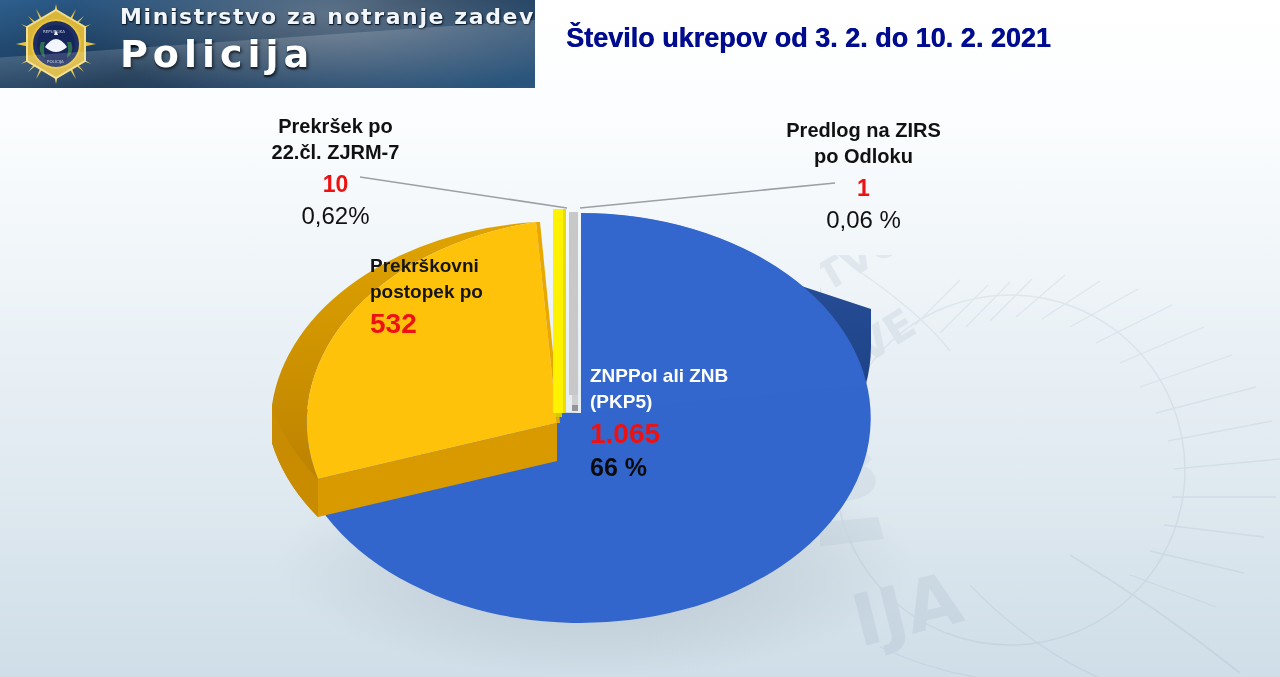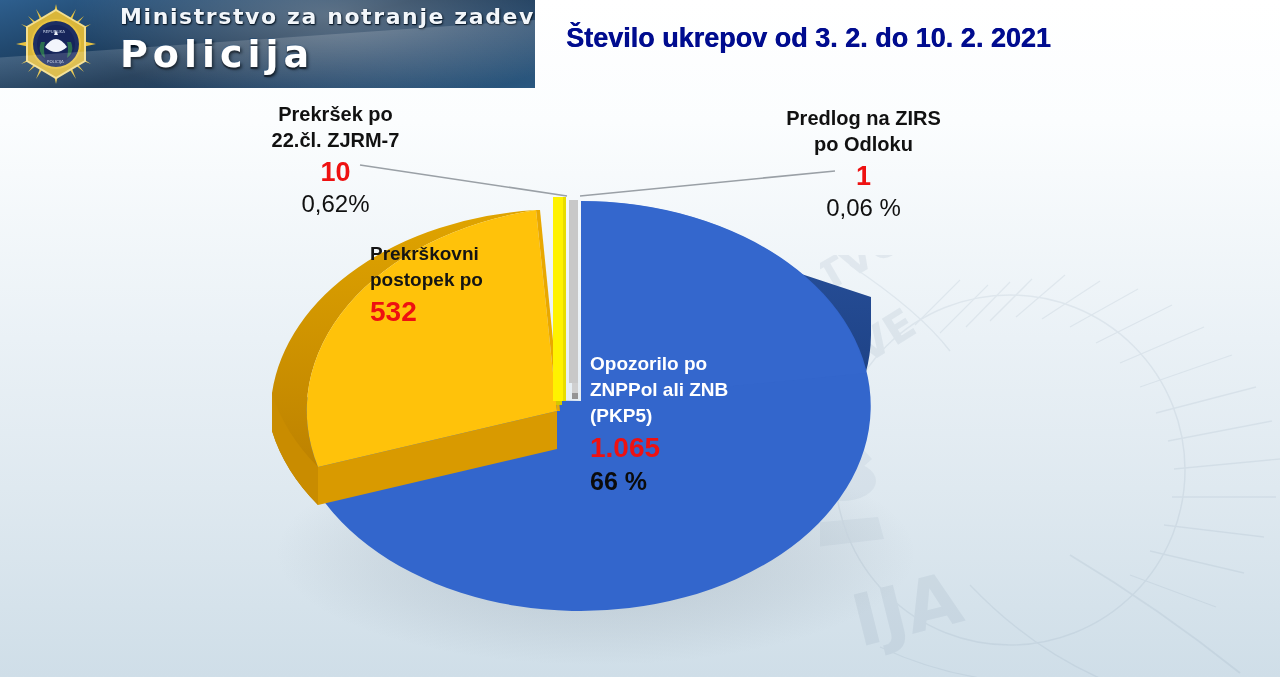--- a/index.html
+++ b/index.html
@@ -44,29 +44,29 @@
 
   
   #title-block{position:absolute;left:566px;top:10px;width:700px;}
   .title{
     color:#000c8f;font-size:27px;font-weight:bold;line-height:56px;white-space:nowrap;
     text-shadow:0.5px 0 0 #000c8f;
   }
   .title.sub{font-size:26px;}
 
   
-  #pie-stage{position:absolute;left:0;top:83px;width:1280px;height:582px;}
+  #pie-stage{position:absolute;left:0;top:95px;width:1280px;height:582px;}
 
   
   .callout{position:absolute;text-align:center;}
   .callout .cl-name{
     color:#111111;font-size:20px;font-weight:bold;line-height:26px;white-space:nowrap;
   }
   .callout .cl-value{
-    color:#ee1111;font-size:27px;font-weight:bold;line-height:32px;margin-top:3px;
+    color:#ee1111;font-size:23px;font-weight:bold;line-height:32px;margin-top:3px;
   }
   .callout .cl-pct{
     color:#111111;font-size:24px;font-weight:normal;line-height:30px;margin-top:1px;
   }
 
   #callout-zjrm{left:228px;top:18px;width:215px;}
   #callout-zirs{left:756px;top:22px;width:215px;}
 
   
   .inlabel{position:absolute;}
@@ -267,20 +267,19 @@
     <div class="cl-pct">0,06 %</div>
   </div>
 
   <div class="inlabel" id="inlabel-znb">
     <div class="il-name">Prekrškovni</div>
     <div class="il-name">postopek po</div>
     <div class="il-value">532</div>
   </div>
 
   <div class="inlabel" id="inlabel-znppol">
-    <div class="il-name">Opozorilo po</div>
     <div class="il-name">ZNPPol ali ZNB</div>
     <div class="il-name">(PKP5)</div>
     <div class="il-value">1.065</div>
     <div class="il-pct">66 %</div>
   </div>
 
 </div>
 
 </body></html>

